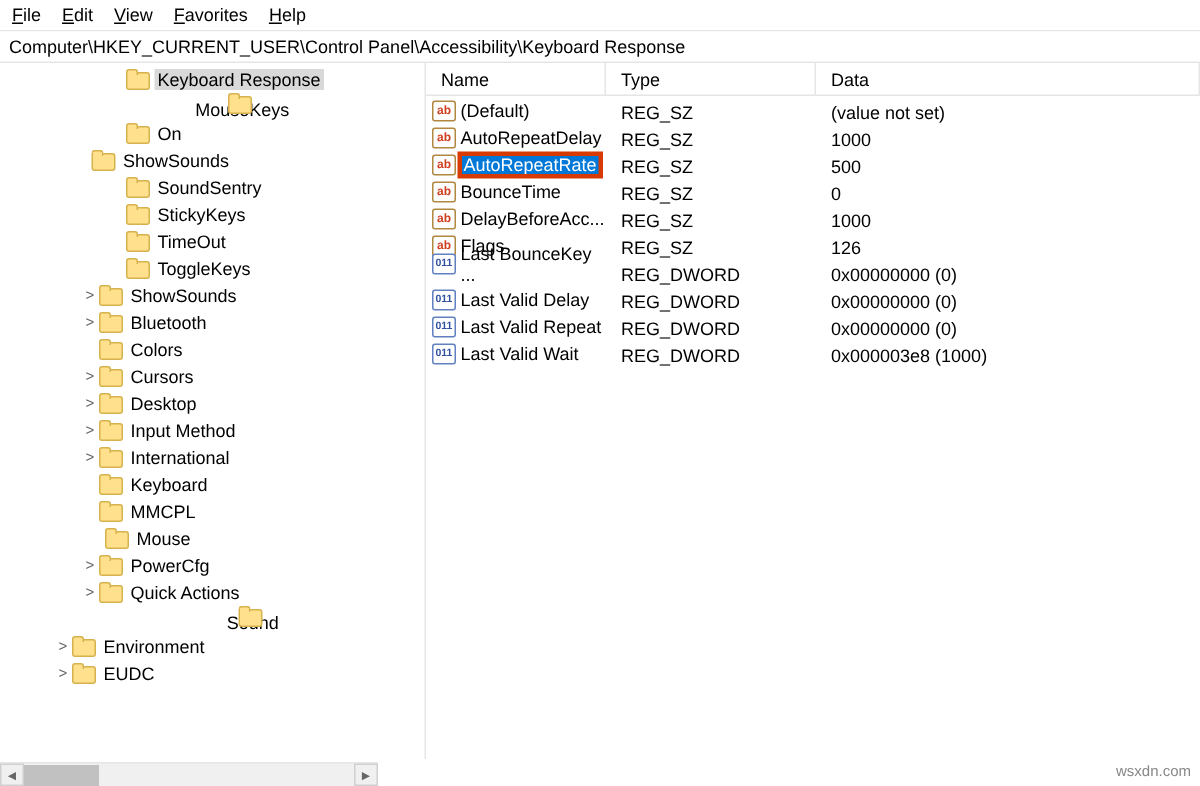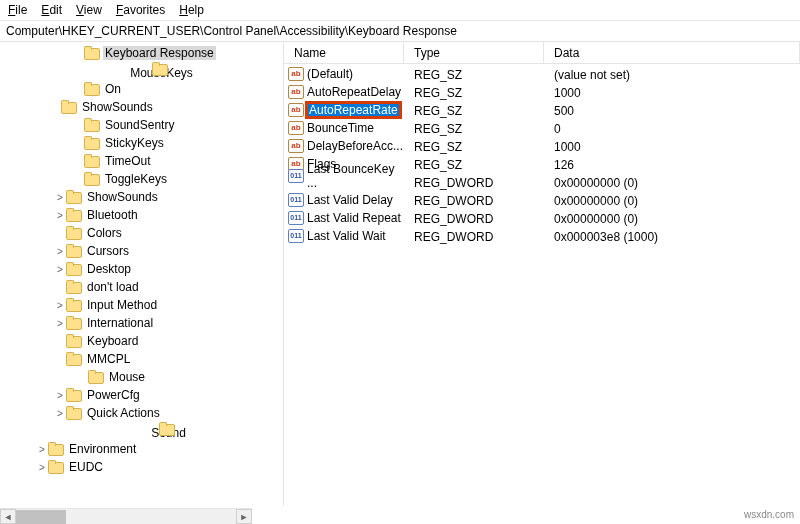--- a/index.html
+++ b/index.html
@@ -257,45 +257,40 @@
         <span class="twisty">&gt;</span>
         <span class="folder"></span>
         <span class="label">Cursors</span>
       </div>
       <div class="tree-item" style="padding-left: 54px;">
         <span class="twisty">&gt;</span>
         <span class="folder"></span>
         <span class="label">Desktop</span>
       </div>
       <div class="tree-item" style="padding-left: 54px;">
-        <span class="twisty"></span>
-        <span class="folder"></span>
-        <span class="label">don't load</span>
-      </div>
-      <div class="tree-item" style="padding-left: 54px;">
         <span class="twisty">&gt;</span>
         <span class="folder"></span>
         <span class="label">Input Method</span>
       </div>
       <div class="tree-item" style="padding-left: 54px;">
         <span class="twisty">&gt;</span>
         <span class="folder"></span>
         <span class="label">International</span>
       </div>
       <div class="tree-item" style="padding-left: 54px;">
         <span class="twisty"></span>
         <span class="folder"></span>
         <span class="label">Keyboard</span>
       </div>
       <div class="tree-item" style="padding-left: 54px;">
         <span class="twisty"></span>
         <span class="folder"></span>
         <span class="label">MMCPL</span>
       </div>
-      <div class="tree-item" style="padding-left: 76px;">
+      <div class="tree-item" style="padding-left: 58px;">
         <span class="twisty"></span>
         <span class="folder"></span>
         <span class="label">Mouse</span>
       </div>
       <div class="tree-item" style="padding-left: 54px;">
         <span class="twisty">&gt;</span>
         <span class="folder"></span>
         <span class="label">PowerCfg</span>
       </div>
       <div class="tree-item" style="padding-left: 54px;">

